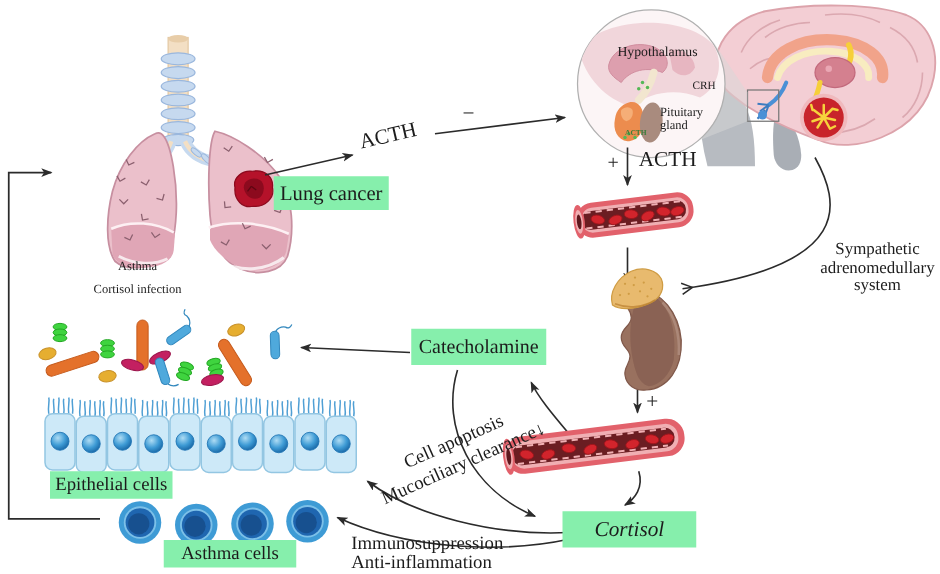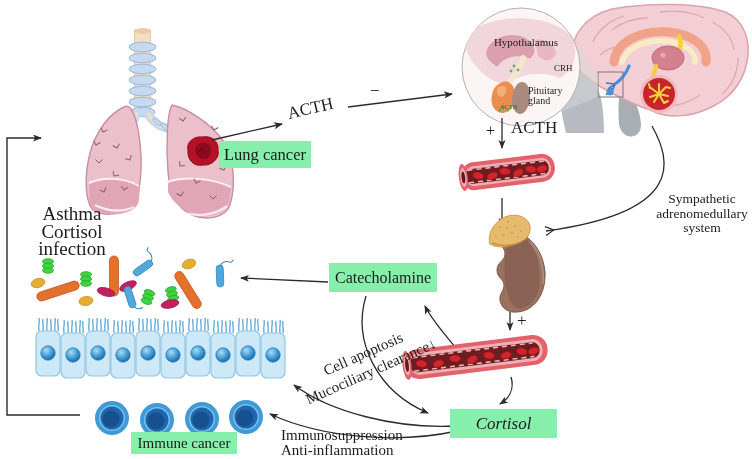--- a/index.html
+++ b/index.html
@@ -303,21 +303,21 @@
   </g>
 
   <g>
     <use href="#icell" x="112" y="418"></use>
     <use href="#icell" x="157" y="420"></use>
     <use href="#icell" x="202" y="419"></use>
     <use href="#icell" x="246" y="417"></use>
   </g>
 </svg>
 
-  <div class="lbl ctr" style="left:6px;top:205px;width:132px;font-size:19px;line-height:17.5px;">
+  <div class="lbl ctr" style="left:6px;top:205px;width:132px;font-size:10px;line-height:17.5px;padding-left:38px;">
     <span>Asthma</span><br>
     <span>Cortisol infection</span>
   </div>
 
   <div class="box" style="left:219px;top:141px;width:92px;height:27px;font-size:16.5px;">
     <span>Lung cancer</span>
   </div>
 
   <div class="lbl" style="left:288px;top:105px;font-size:17px;transform:rotate(-13deg);transform-origin:0 50%;">ACTH</div>
 
@@ -354,18 +354,21 @@
 
   <div class="box" style="left:450px;top:409px;width:107px;height:29px;font-size:17px;font-style:italic;">
     <span>Cortisol</span>
   </div>
 
   <div class="lbl" style="left:281px;top:428px;font-size:15px;line-height:14.5px;">
     <span>Immunosuppression</span><br>
     <span>Anti-inflammation</span>
   </div>
 
+  <div class="box" style="left:40px;top:377px;width:98px;height:22px;font-size:15px;">
+    <span>Epithelial cells</span>
+  </div>
 
   <div class="box" style="left:131px;top:432px;width:106px;height:22px;font-size:15px;">
-    <span>Immune cancer</span>
+    <span>Asthma cells</span>
   </div>
 
 </div>
 
 </body></html>

